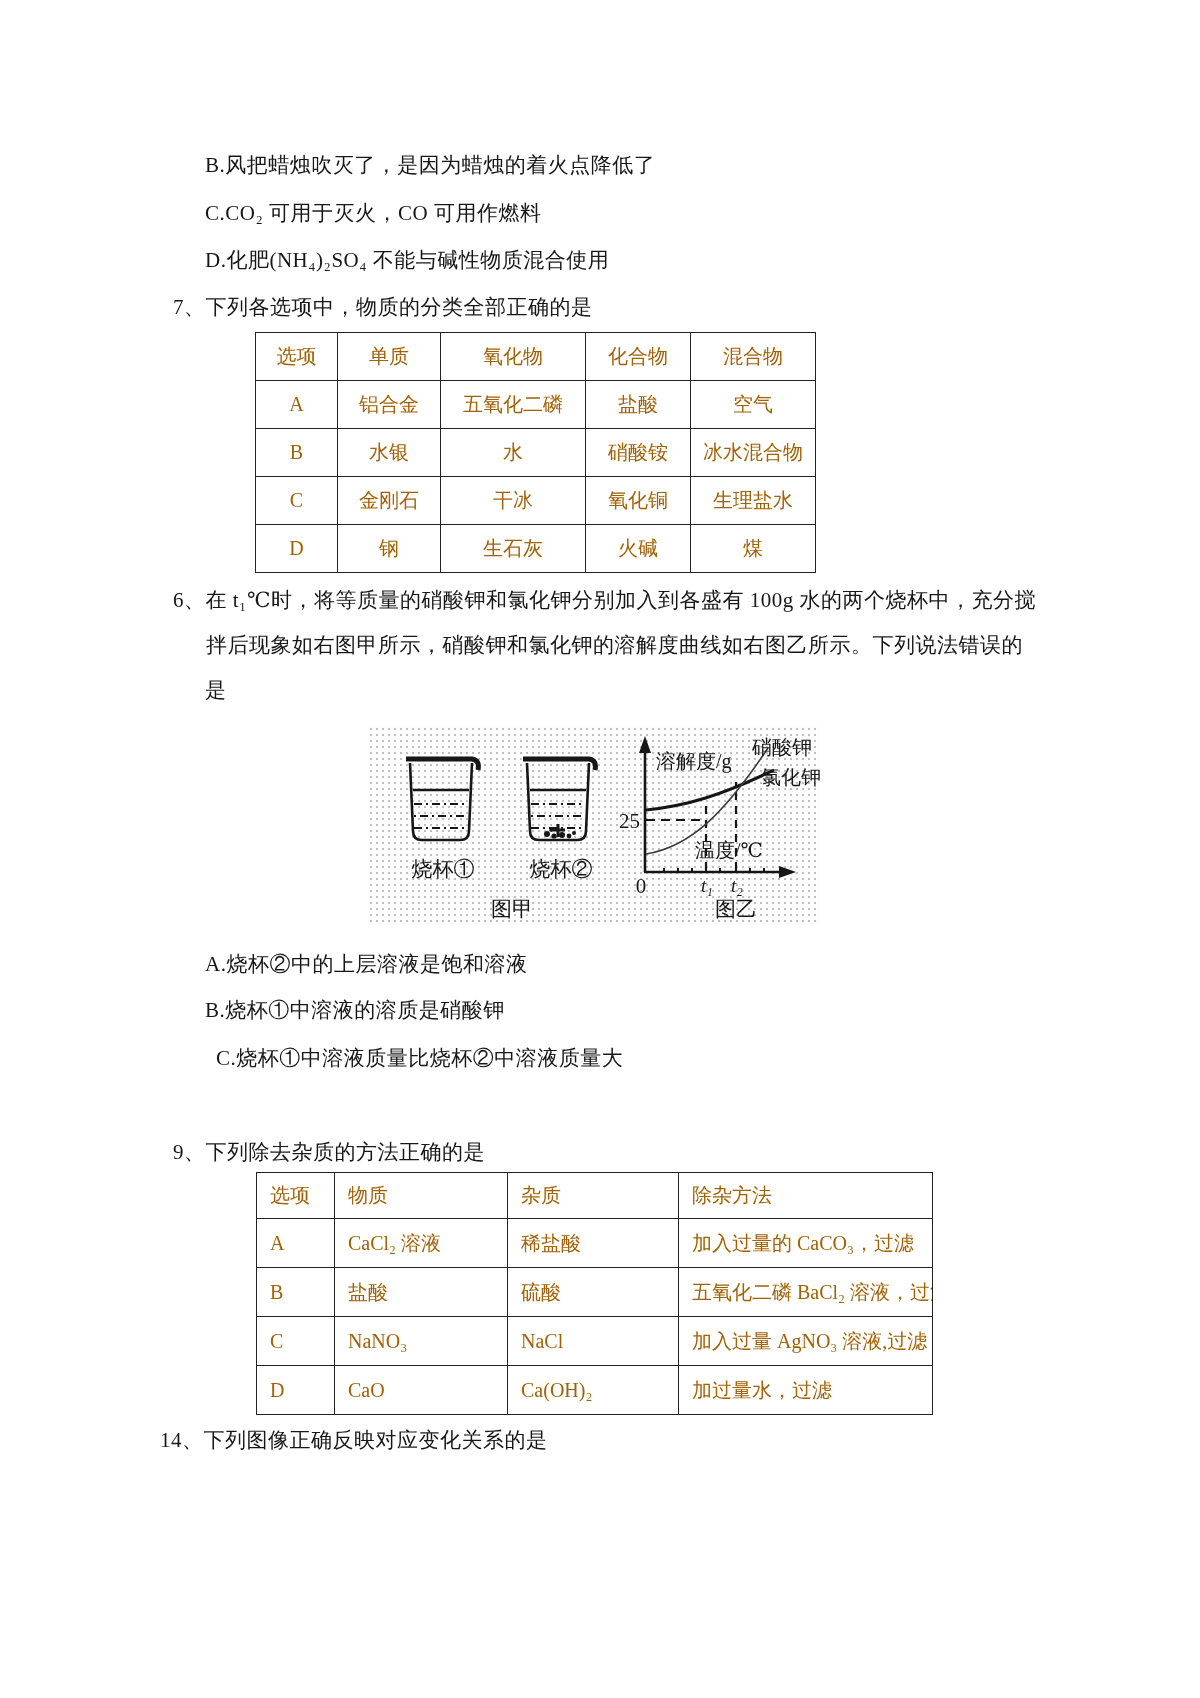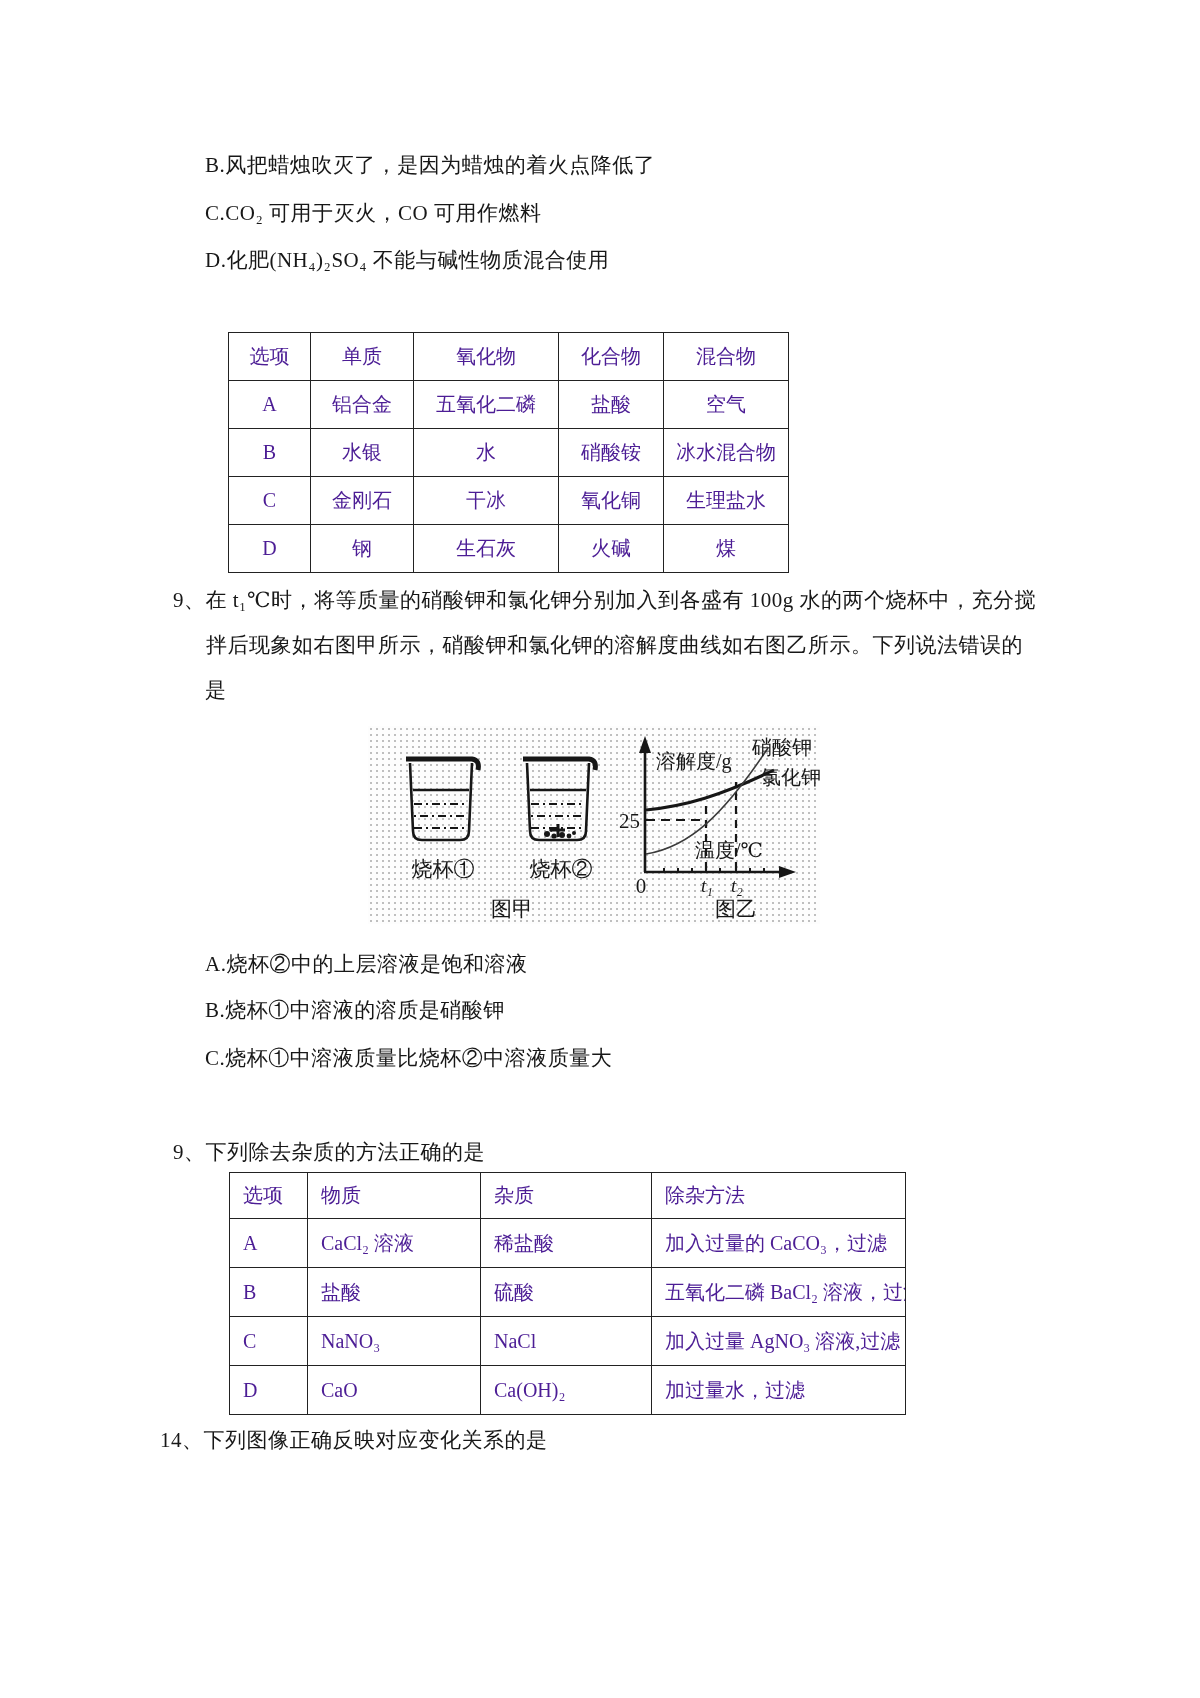--- a/index.html
+++ b/index.html
@@ -1,19 +1,19 @@
 <!DOCTYPE html>
 <html><head>
 <meta charset="utf-8">
 <style>
   html,body{margin:0;padding:0;background:#ffffff;}
   .page{position:relative;width:1040px;height:1698px;background:#ffffff;overflow:hidden;
         font-family:"Liberation Serif","DejaVu Serif",serif;color:#171717;}
   .line{position:absolute;white-space:nowrap;font-size:21px;line-height:25px;letter-spacing:0.5px;}
-  table{position:absolute;border-collapse:collapse;table-layout:fixed;color:#4c1d95;}
+  table{position:absolute;border-collapse:collapse;table-layout:fixed;color:#a16207;margin-left:27px;}
   .t7 td{border:1.6px solid #222;text-align:center;font-size:20px;padding:0;overflow:hidden;white-space:nowrap;}
   .t7 tr{height:48px;}
   .t9 td{border:1.6px solid #222;text-align:left;font-size:20px;padding:0 4px 0 13px;overflow:hidden;white-space:nowrap;}
   .t9 tr{height:49px;}
   .t9 tr.hdr{height:46px;}
   .fig{position:absolute;left:368px;top:726px;width:452px;height:198px;
        background-color:#fdfdfd;
        background-image:radial-gradient(circle,#bfbfbf 0.9px,rgba(255,255,255,0) 1.1px);
        background-size:6px 6px;}
   .fig svg{display:block;}
@@ -21,20 +21,21 @@
 </style>
 </head>
 <body>
 
 <div class="page">
 
   <div class="line" style="left:205px;top:153px">B.风把蜡烛吹灭了，是因为蜡烛的着火点降低了</div>
   <div class="line" style="left:205px;top:248px">D.化肥(NH₄)₂SO₄ 不能与碱性物质混合使用</div>
   <div class="line" style="left:205px;top:201px">C.CO₂ 可用于灭火，CO 可用作燃料</div>
 
+  <div class="line" style="left:173px;top:295px">7、下列各选项中，物质的分类全部正确的是</div>
 
   <table class="t7" style="left:228px;top:332px;width:560px">
     <colgroup>
         <col style="width:82px">
         <col style="width:103px">
         <col style="width:145px">
         <col style="width:105px">
         <col style="width:125px">
       </colgroup>
     <tbody>
@@ -69,21 +70,21 @@
     <tr>
       <td>D</td>
       <td>钢</td>
       <td>生石灰</td>
       <td>火碱</td>
       <td>煤</td>
     </tr>
   </tbody>
     </table>
 
-  <div class="line" style="left:173px;top:588px">9、在 t₁℃时，将等质量的硝酸钾和氯化钾分别加入到各盛有 100g 水的两个烧杯中，充分搅</div>
+  <div class="line" style="left:173px;top:588px">6、在 t₁℃时，将等质量的硝酸钾和氯化钾分别加入到各盛有 100g 水的两个烧杯中，充分搅</div>
   <div class="line" style="left:206px;top:633px">拌后现象如右图甲所示，硝酸钾和氯化钾的溶解度曲线如右图乙所示。下列说法错误的</div>
   <div class="line" style="left:205px;top:678px">是</div>
 
   <div class="fig">
     <svg width="452" height="198" viewBox="0 0 452 198">
 
       <g transform="translate(40,0)" stroke="#161616" fill="none">
         <path d="M-2,33 H64 q8,1 6,11" stroke-width="5"></path>
         <path d="M2,37 L5,105 Q5,114 14,114 L52,114 Q61,114 61,105 L64,37" stroke-width="2.6"></path>
         <line x1="5" y1="64" x2="61" y2="64" stroke-width="2.4"></line>
@@ -142,21 +143,21 @@
         <text x="339" y="166" font-size="19" font-style="italic" text-anchor="middle">t₁</text>
         <text x="369" y="166" font-size="19" font-style="italic" text-anchor="middle">t₂</text>
         <text x="384" y="28" font-size="20">硝酸钾</text>
         <text x="393" y="58" font-size="20">氯化钾</text>
       </g>
     </svg>
   </div>
 
   <div class="line" style="left:205px;top:952px">A.烧杯②中的上层溶液是饱和溶液</div>
   <div class="line" style="left:205px;top:998px">B.烧杯①中溶液的溶质是硝酸钾</div>
-  <div class="line" style="left:205px;top:1046px">C.烧杯①中溶液质量比烧杯②中溶液质量大</div>
+  <div class="line" style="left:216px;top:1046px">C.烧杯①中溶液质量比烧杯②中溶液质量大</div>
 
   <div class="line" style="left:173px;top:1140px">9、下列除去杂质的方法正确的是</div>
 
   <table class="t9" style="left:229px;top:1172px;width:676px">
     <colgroup>
         <col style="width:78px">
         <col style="width:173px">
         <col style="width:171px">
         <col style="width:254px">
       </colgroup>

